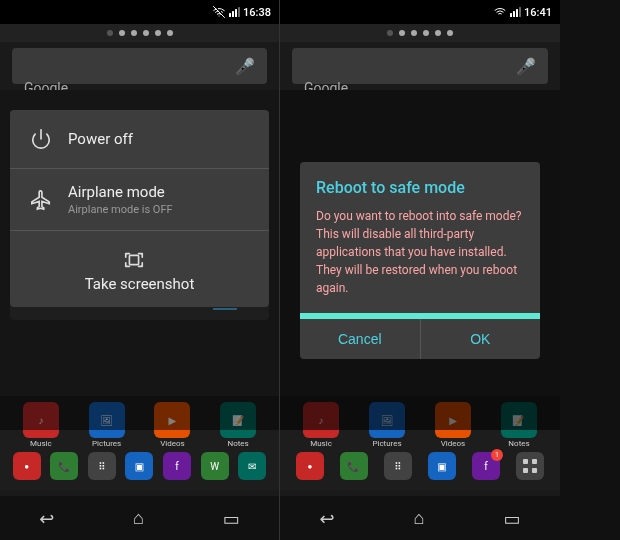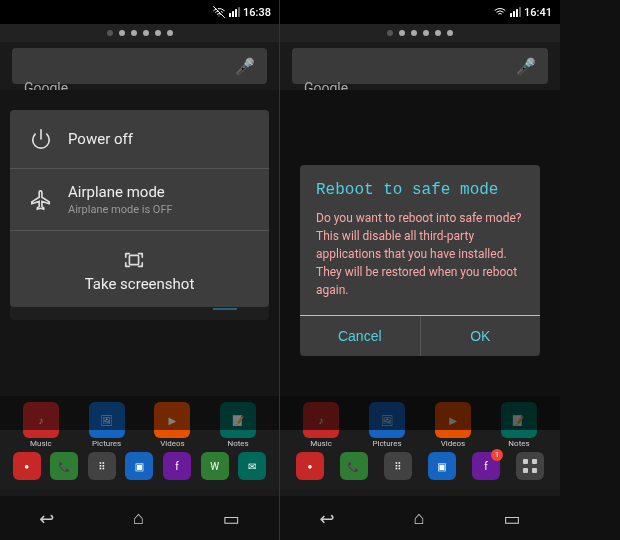--- a/index.html
+++ b/index.html
@@ -269,33 +269,32 @@
       width: 240px;
       padding: 0;
       overflow: hidden;
     }
 
     .dialog-title {
       color: #4dd0e1;
       font-size: 16px;
       font-weight: 500;
       padding: 16px 16px 10px;
-      font-family: Liberation Mono, monospace;
     }
 
     .dialog-body {
       color: #fca5a5;
       font-size: 12px;
       line-height: 1.5;
       padding: 0 16px 16px;
     }
 
     .dialog-buttons {
       display: flex;
-      border-top: 1px solid #5eead4;
+      border-top: 6px solid #5eead4;
     }
 
     .dialog-btn {
       flex: 1;
       padding: 12px;
       text-align: center;
       color: #4dd0e1;
       font-size: 14px;
       font-weight: 500;
       cursor: pointer;

